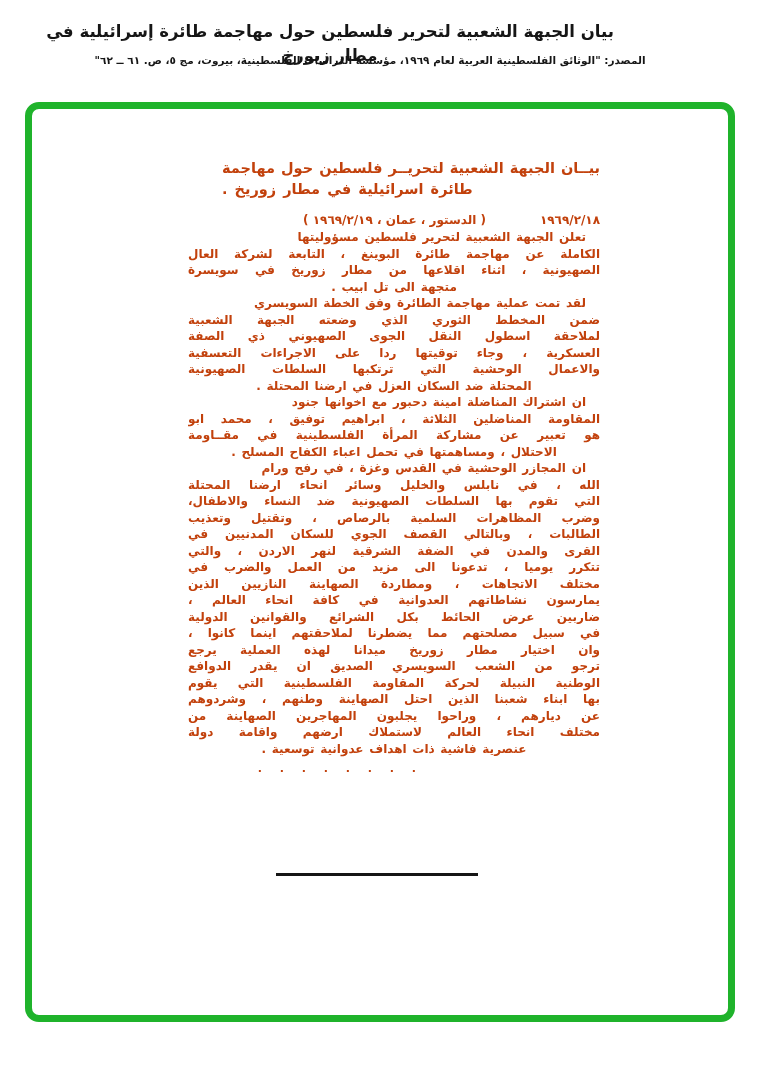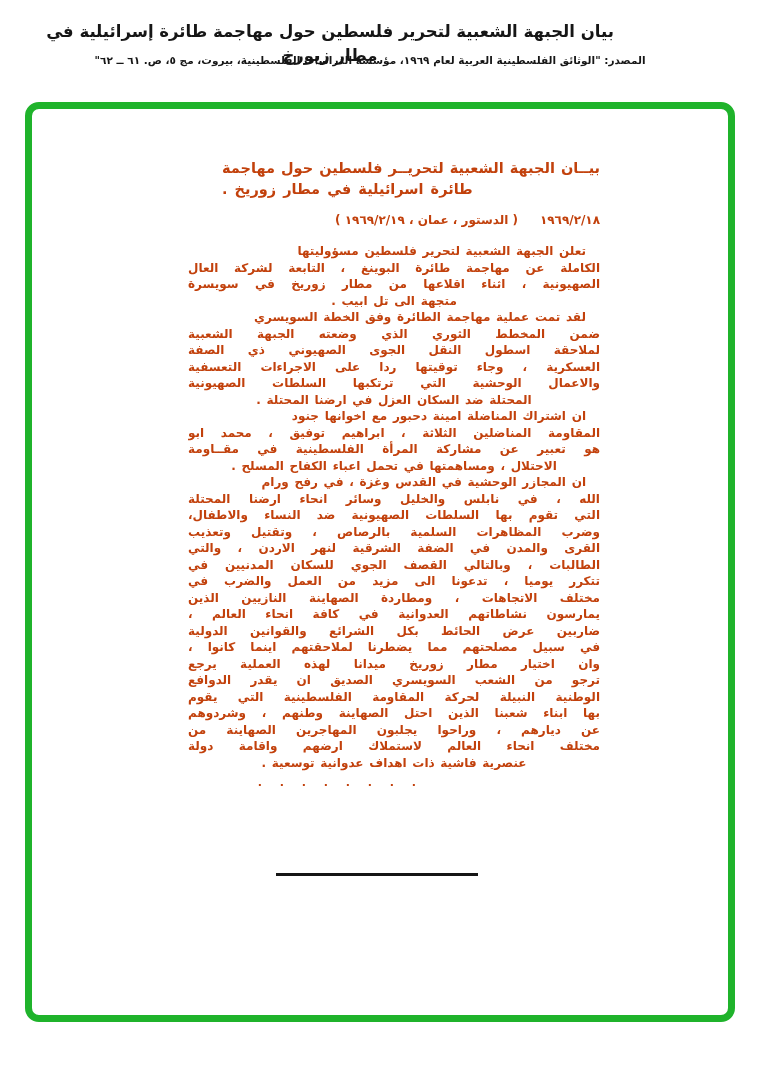--- a/index.html
+++ b/index.html
@@ -28,22 +28,22 @@
     position:absolute;left:188px;top:158px;width:412px;
     direction:rtl;font-weight:bold;color:#c2410c;
   }
   .doc-title{width:378px;font-size:14.5px;line-height:21px;}
   .doc-title .t1{text-align:justify;text-align-last:justify;height:21px;overflow:hidden;}
   .doc-title .t2{text-align:left;word-spacing:2px;}
   .date-row{
     margin-top:12px;display:flex;direction:rtl;align-items:baseline;
     font-size:12px;line-height:17px;
   }
-  .date-row .date{margin-left:22px;}
-  .body{margin-top:14px;font-size:12px;line-height:16.5px;}
+  .date-row .date{margin-left:54px;}
+  .body{margin-top:0;font-size:12px;line-height:16.5px;}
   .para .line{height:16.5px;overflow:hidden;}
   .para .line.mid{text-align:justify;text-align-last:justify;}
   .para .line.first{text-align:right;padding-right:14px;word-spacing:1.5px;}
   .para .line.last{text-align:center;word-spacing:1.5px;}
   .dots{
     margin-top:6px;margin-right:177px;width:max-content;direction:ltr;
     font-size:11px;font-weight:bold;letter-spacing:7px;line-height:12px;
   }
   .divider{
     position:absolute;left:276px;top:873px;width:202px;height:3px;
@@ -92,22 +92,22 @@
           <div class="line first">ان اشتراك المناضلة امينة دحبور مع اخوانها جنود</div>
           <div class="line mid">المقاومة المناضلين الثلاثة ، ابراهيم توفيق ، محمد ابو</div>
           <div class="line mid">هو تعبير عن مشاركة المرأة الفلسطينية في مقــاومة</div>
           <div class="line last">الاحتلال ، ومساهمتها في تحمل اعباء الكفاح المسلح .</div>
         </div>
         <div class="para">
           <div class="line first">ان المجازر الوحشية في القدس وغزة ، في رفح ورام</div>
           <div class="line mid">الله ، في نابلس والخليل وسائر انحاء ارضنا المحتلة</div>
           <div class="line mid">التي تقوم بها السلطات الصهيونية ضد النساء والاطفال،</div>
           <div class="line mid">وضرب المظاهرات السلمية بالرصاص ، وتقتيل وتعذيب</div>
+          <div class="line mid">الطالبات ، وبالتالي القصف الجوي للسكان المدنيين في</div>
           <div class="line mid">القرى والمدن في الضفة الشرقية لنهر الاردن ، والتي</div>
-          <div class="line mid">الطالبات ، وبالتالي القصف الجوي للسكان المدنيين في</div>
           <div class="line mid">تتكرر يوميا ، تدعونا الى مزيد من العمل والضرب في</div>
           <div class="line mid">مختلف الاتجاهات ، ومطاردة الصهاينة النازيين الذين</div>
           <div class="line mid">يمارسون نشاطاتهم العدوانية في كافة انحاء العالم ،</div>
           <div class="line mid">ضاربين عرض الحائط بكل الشرائع والقوانين الدولية</div>
           <div class="line mid">في سبيل مصلحتهم مما يضطرنا لملاحقتهم اينما كانوا ،</div>
           <div class="line mid">وان اختيار مطار زوريخ ميدانا لهذه العملية يرجع</div>
           <div class="line mid">ترجو من الشعب السويسري الصديق ان يقدر الدوافع</div>
           <div class="line mid">الوطنية النبيلة لحركة المقاومة الفلسطينية التي يقوم</div>
           <div class="line mid">بها ابناء شعبنا الذين احتل الصهاينة وطنهم ، وشردوهم</div>
           <div class="line mid">عن ديارهم ، وراحوا يجلبون المهاجرين الصهاينة من</div>

